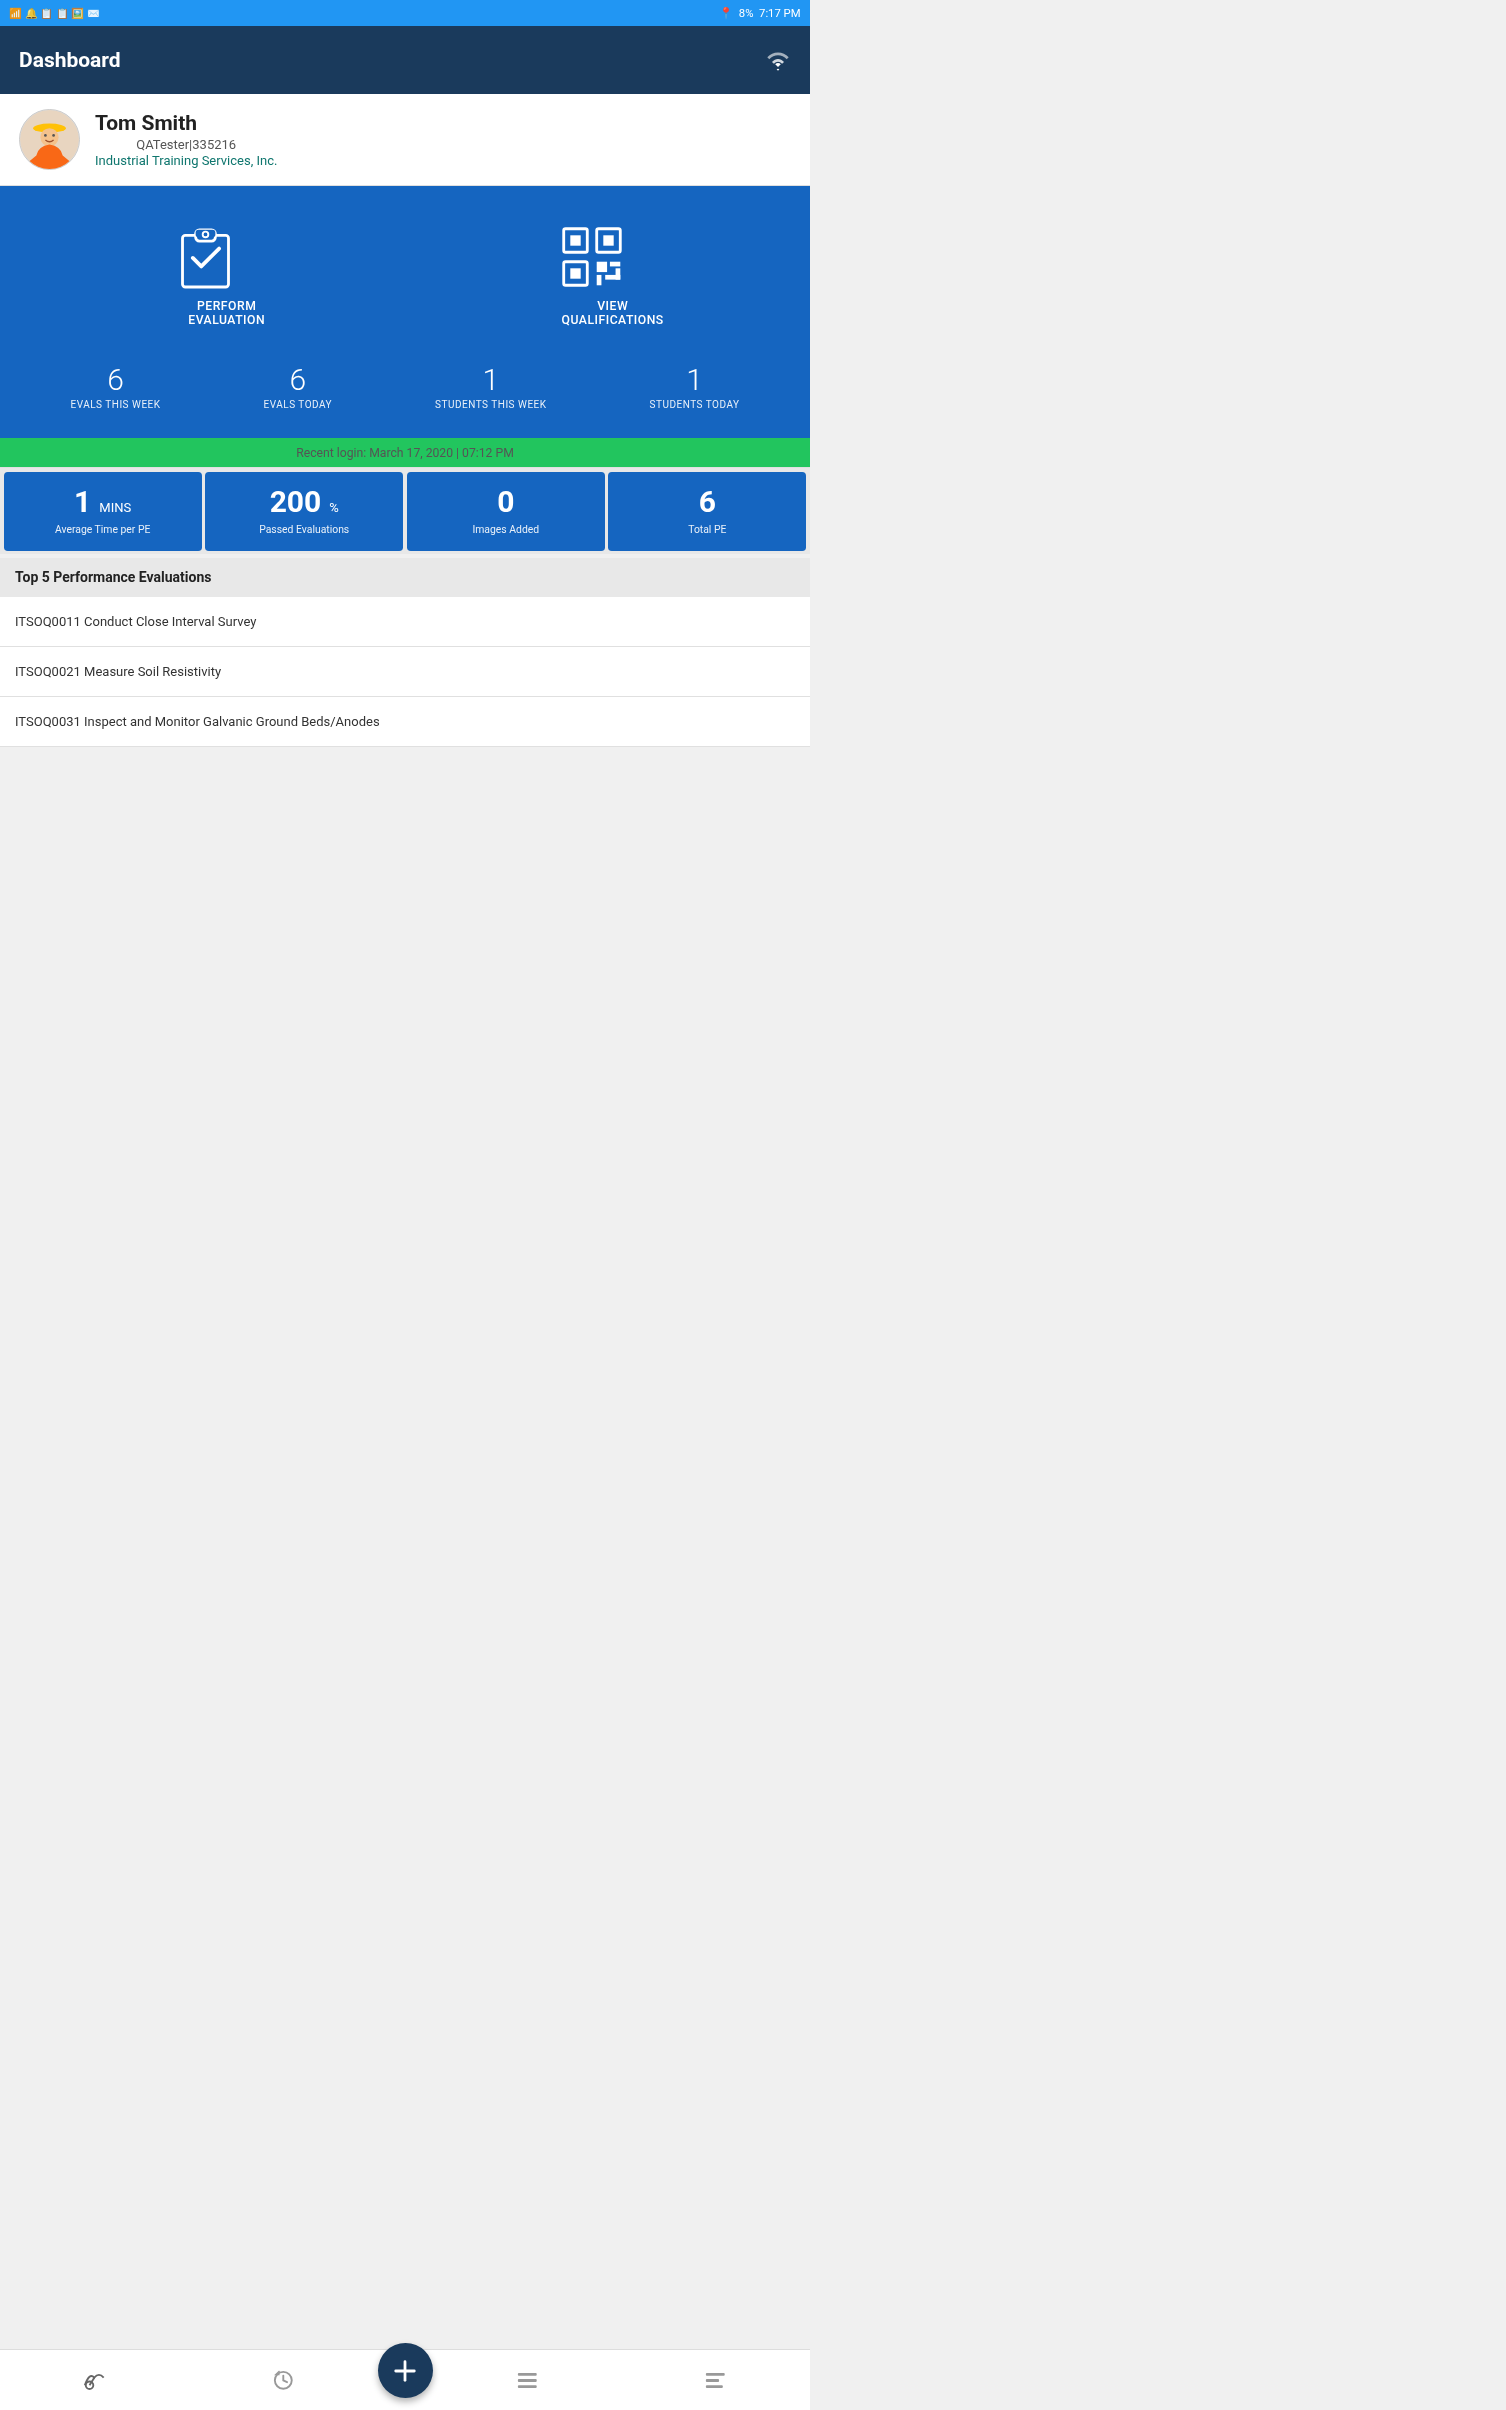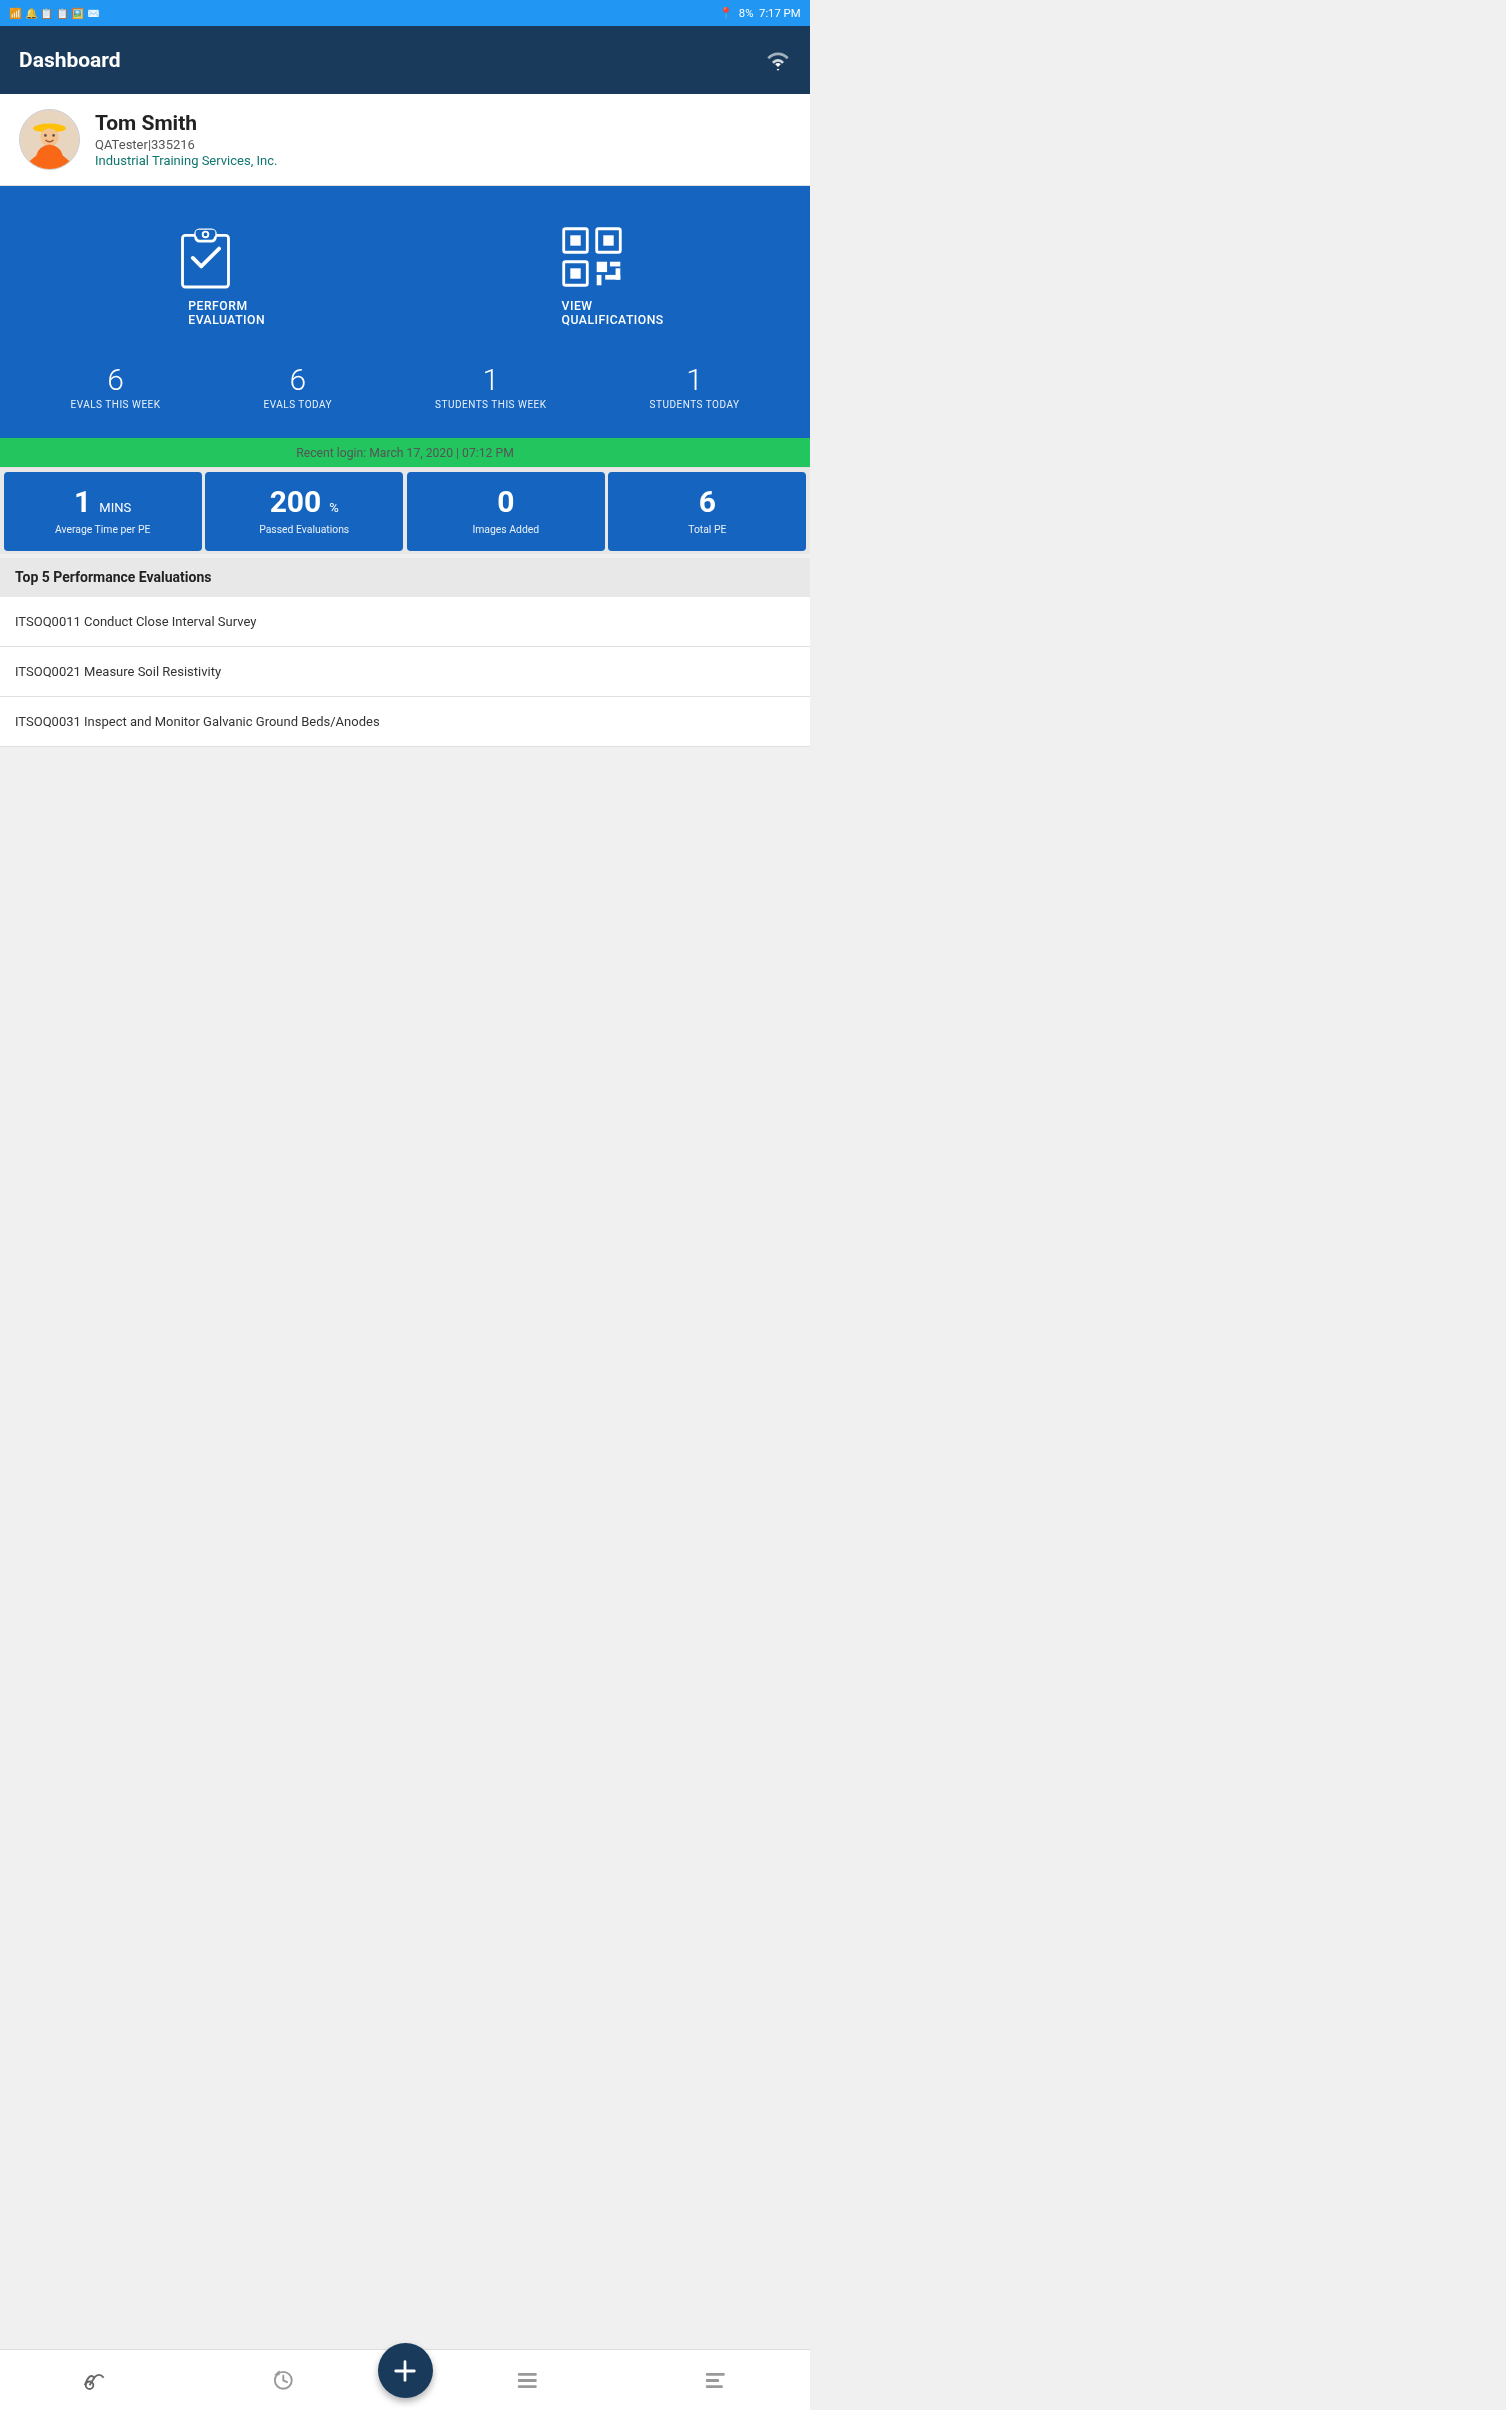--- a/index.html
+++ b/index.html
@@ -76,20 +76,21 @@
     .user-info {}
     .user-name {
       font-size: 21px;
       font-weight: bold;
       color: #222;
     }
     .user-role {
       font-size: 13px;
       color: #555;
       margin-top: 1.9px;
+      text-align: center;
     }
     .user-company {
       font-size: 13px;
       color: #0f766e;
       margin-top: 1.9px;
     }
 
     
     .dashboard-blue {
       background: #1565C0;
@@ -113,21 +114,21 @@
       width: 66px;
       height: 66px;
       display: flex;
       align-items: center;
       justify-content: center;
     }
     .action-label {
       color: white;
       font-size: 12.2px;
       letter-spacing: 0.5px;
-      text-align: left;
+      text-align: center;
       font-weight: 500;
       margin-left: 42px;
     }
 
     
     .stats-row {
       display: flex;
       justify-content: space-around;
       margin-top: 9.4px;
     }

